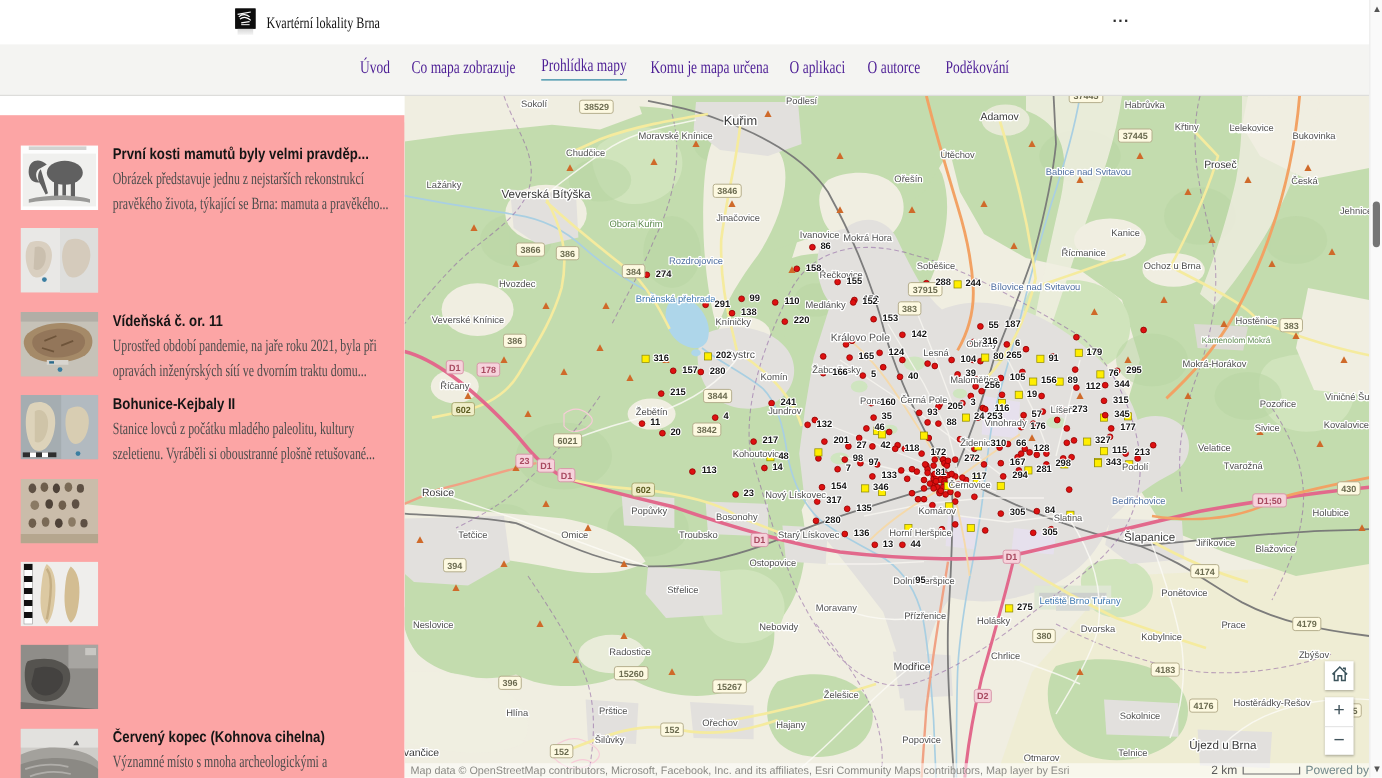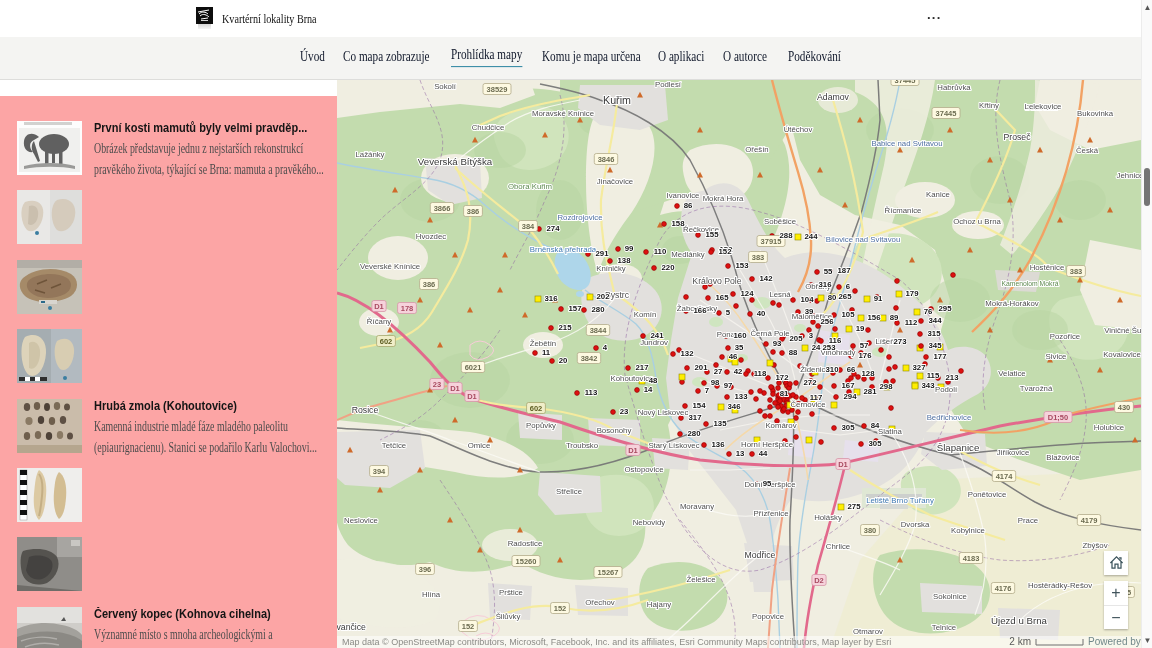--- a/index.html
+++ b/index.html
@@ -1,21 +1,21 @@
 <!DOCTYPE html>
 <html><head><meta charset="utf-8"><style>
 *{margin:0;padding:0;box-sizing:border-box}
 html,body{width:1152px;height:648px;overflow:hidden;background:#fff;font-family:"Liberation Sans",sans-serif}
 .header{position:absolute;top:0;left:0;width:1152px;height:37px;background:#fff;z-index:5}
 .logo{position:absolute;left:196px;top:7px;width:17px;height:17px;background:#101010}
 .logo svg{display:block}
 .logoshadow{position:absolute;left:198px;top:24px;width:13px;height:5px;background:linear-gradient(#bbb,#eee);opacity:.6}
 .htitle{position:absolute;left:222px;top:11px;font-family:"Liberation Serif",serif;font-size:13px;color:#121212;transform:scale(.78,1.02);transform-origin:left top;white-space:nowrap}
 .hdots{position:absolute;left:927px;top:10px;font-size:13px;color:#2a2a2a;letter-spacing:0.5px;font-weight:bold}
-.nav{position:absolute;top:37px;left:0;width:1152px;height:43px;background:#f4f4f2;border-bottom:1px solid #dddddb;z-index:5;font-family:"Liberation Serif",serif;font-size:13.5px;color:#0f172a}
+.nav{position:absolute;top:37px;left:0;width:1152px;height:43px;background:#f4f4f2;border-bottom:1px solid #dddddb;z-index:5;font-family:"Liberation Serif",serif;font-size:13.5px;color:#4c1d95}
 .ni{position:absolute;top:50%;transform:translateY(-58%) scale(.83,1.12);transform-origin:left center;white-space:nowrap;display:inline-block}
 .ni.act{border-bottom:1.2px solid #3e8fa8;padding-bottom:2px}
 .sidebar{position:absolute;top:96px;left:0;width:337px;height:568px;background:#fca5a5;z-index:4}
 .item{position:absolute;left:17px;width:303px;height:60px}
 .thumb{position:absolute;left:0;top:0;width:65px;height:54px;overflow:hidden}
 .txt{position:absolute;left:77px;top:0;width:224px}
 .ttl{font-size:12.5px;font-weight:bold;color:#151515;white-space:nowrap;overflow:hidden;transform:scale(.88,1.04);transform-origin:left top;width:254px}
 .dsc{margin-top:4px;font-family:"Liberation Serif",serif;font-size:13px;line-height:18.5px;color:#4c4c4c;white-space:nowrap;transform:scale(.76,1.1);transform-origin:left top;width:300px}
 .map{position:absolute;top:80px;left:337px;width:804px;height:627px;overflow:hidden}
 .ctr{position:absolute;z-index:6;background:#fff;box-shadow:0 1px 2px rgba(0,0,0,.3);width:24px;text-align:center;color:#35505a}
@@ -873,33 +873,41 @@
 <div class="thumb"><svg width="65" height="54" viewBox="0 0 65 54">
           <rect width="65" height="54" fill="#c6c2b8"></rect>
           <rect x="0" y="0" width="65" height="8" fill="#b2aea6"></rect>
           <path d="M6,18 C18,8 40,6 54,14 C62,19 62,30 54,36 C40,44 18,44 8,36 C2,30 1,23 6,18 Z" fill="#a58a68"></path>
           <path d="M12,20 C22,13 40,12 50,18 C56,22 55,30 48,34 C36,40 20,39 13,32 C9,28 9,23 12,20 Z" fill="#93765a"></path>
           <path d="M20,24 L30,20 M34,28 L44,24 M18,30 L28,33" stroke="#6e543a" stroke-width="1.5" fill="none"></path>
           <rect x="22" y="40" width="18" height="4" fill="#d8d5cf"></rect>
           <rect x="24" y="41" width="4" height="2" fill="#2a6a8a"></rect>
           <circle cx="33" cy="48" r="2" fill="#3b7ea1"></circle>
         </svg></div>
+<div class="txt">
+        <div class="ttl">Vídeňská č. or. 11</div>
+        <div class="dsc">Uprostřed období pandemie, na jaře roku 2021, byla při<br>opravách inženýrských sítí ve dvorním traktu domu...</div>
+      </div>
 </div>
     <div class="item" style="top:233px">
 <div class="thumb"><svg width="65" height="54" viewBox="0 0 65 54">
           <rect width="65" height="54" fill="#a5adb1"></rect>
           <rect x="34" y="0" width="31" height="54" fill="#b2bac0"></rect>
           <path d="M8,8 C20,2 30,10 29,24 C28,40 20,50 12,46 C4,40 2,16 8,8 Z" fill="#ddd3ba"></path>
           <path d="M12,14 C18,10 24,16 23,26 C22,36 17,42 12,39" fill="#cfc4a8"></path>
           <path d="M40,12 C50,6 58,12 57,24 C56,36 49,44 43,40 C37,34 36,18 40,12 Z" fill="#d8cdb2"></path>
           <rect x="2" y="48" width="28" height="4" fill="#2e2e2e"></rect>
           <rect x="8" y="48" width="5" height="4" fill="#fff"></rect>
           <rect x="18" y="48" width="5" height="4" fill="#fff"></rect>
           <circle cx="48" cy="49" r="2" fill="#3b7ea1"></circle>
         </svg></div>
+<div class="txt">
+        <div class="ttl">Bohunice-Kejbaly II</div>
+        <div class="dsc">Stanice lovců z počátku mladého paleolitu, kultury<br>szeletienu. Vyráběli si oboustranné plošně retušované...</div>
+      </div>
 </div>
     <div class="item" style="top:303px">
 <div class="thumb"><svg width="65" height="54" viewBox="0 0 65 54">
           <rect width="65" height="54" fill="#cabcaa"></rect>
           <g>
             <ellipse cx="10" cy="8" rx="3.2" ry="4" fill="#5e5044"></ellipse>
             <ellipse cx="20" cy="7" rx="3.2" ry="4" fill="#6e5e4c"></ellipse>
             <ellipse cx="30" cy="8" rx="3" ry="4" fill="#4e4238"></ellipse>
             <ellipse cx="40" cy="7" rx="3.2" ry="4" fill="#7a6a56"></ellipse>
             <ellipse cx="50" cy="8" rx="3" ry="3.6" fill="#5e5044"></ellipse>
@@ -908,24 +916,20 @@
             <ellipse cx="35" cy="22" rx="3.2" ry="4" fill="#6e5e4c"></ellipse>
             <ellipse cx="46" cy="21" rx="3.2" ry="4" fill="#5e5044"></ellipse>
             <ellipse cx="10" cy="37" rx="3.2" ry="4" fill="#6e5e4c"></ellipse>
             <ellipse cx="21" cy="36" rx="3.2" ry="4" fill="#7a6a56"></ellipse>
             <ellipse cx="32" cy="37" rx="3.2" ry="4" fill="#4e4238"></ellipse>
             <ellipse cx="43" cy="36" rx="3.2" ry="4" fill="#8a7a64"></ellipse>
             <ellipse cx="53" cy="37" rx="3" ry="3.6" fill="#5e5044"></ellipse>
           </g>
           <rect x="0" y="46" width="65" height="8" fill="#b5a68e"></rect>
         </svg></div>
-<div class="txt">
-        <div class="ttl">Hrubá zmola (Kohoutovice)</div>
-        <div class="dsc">Kamenná industrie mladé fáze mladého paleolitu<br>(epiaurignacienu). Stanici se podařilo Karlu Valochovi...</div>
-      </div>
 </div>
     <div class="item" style="top:372px">
 <div class="thumb"><svg width="65" height="54" viewBox="0 0 65 54">
           <rect width="65" height="54" fill="#efeeec"></rect>
           <g>
             <rect x="3" y="2" width="7" height="50" fill="#fff" stroke="#999" stroke-width=".5"></rect>
             <rect x="3" y="2" width="7" height="5" fill="#111"></rect>
             <rect x="3" y="12" width="7" height="5" fill="#111"></rect>
             <rect x="3" y="22" width="7" height="5" fill="#111"></rect>
             <rect x="3" y="32" width="7" height="5" fill="#111"></rect>

